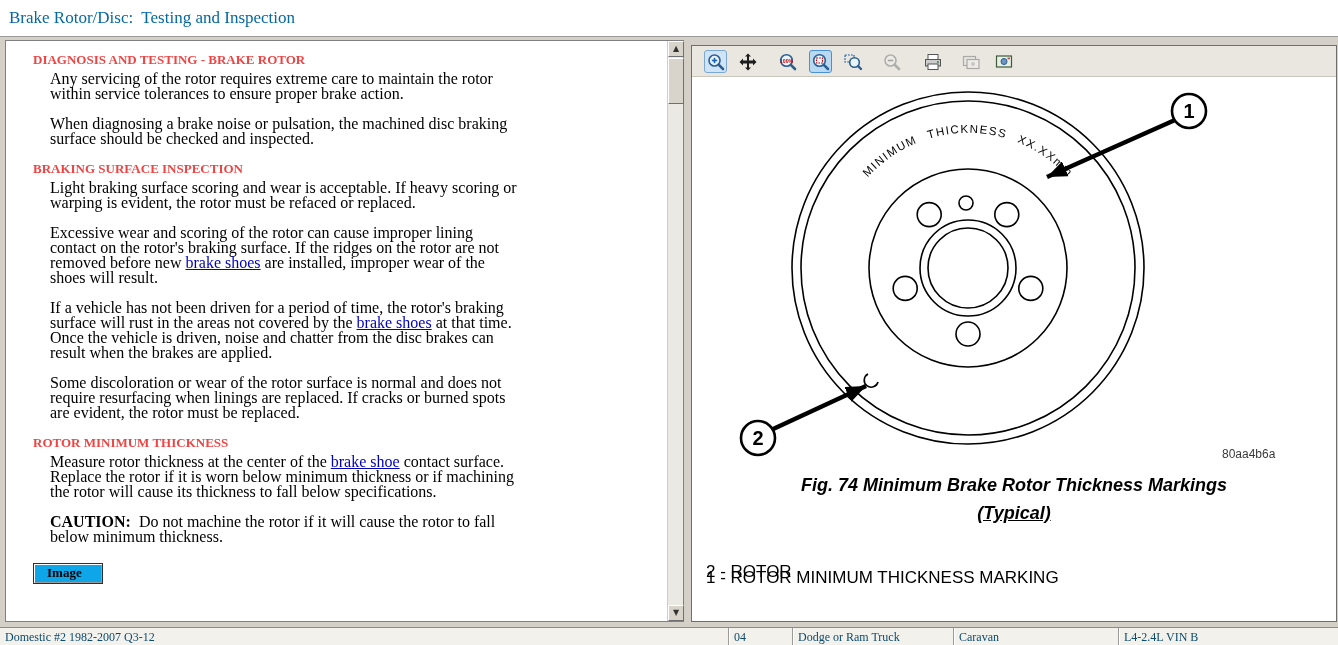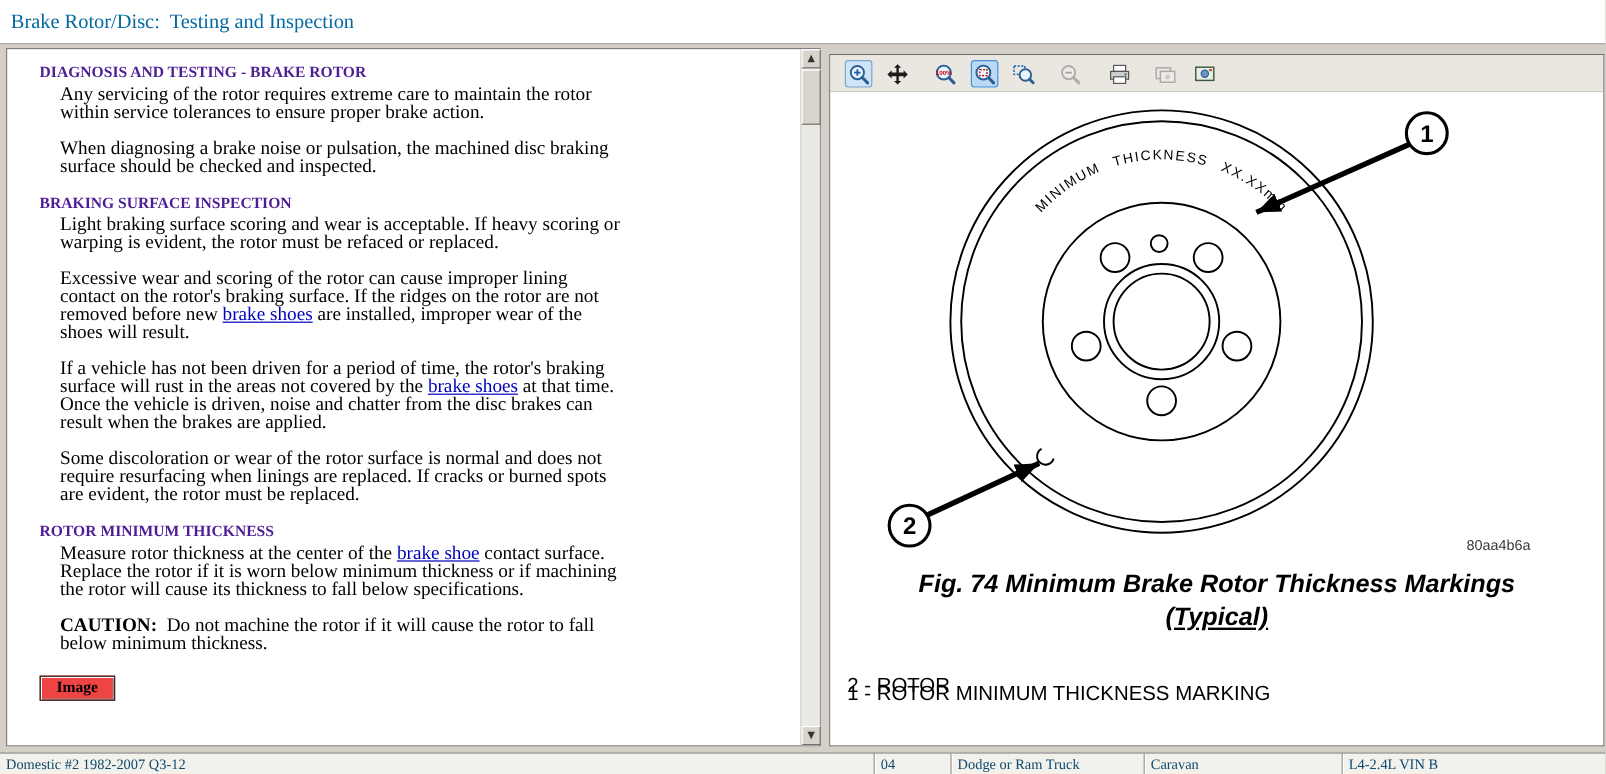--- a/index.html
+++ b/index.html
@@ -10,26 +10,26 @@
   
   .header { position:absolute; top:0; left:0; right:0; height:37px; background:#ffffff;
             border-bottom:1px solid #9a9a9a; }
   .header-title { position:absolute; left:9px; top:8px; font-size:17px; color:#0369a1; white-space:pre; }
 
   
   .doc-panel { position:absolute; left:5px; top:40px; width:679px; height:582px;
                background:#ffffff; border:1px solid #808080; }
   .doc-content { position:absolute; left:0; top:0; right:17px; bottom:0; overflow:hidden;
                  padding:11px 0 0 27px; }
-  .sec-heading { font-weight:bold; font-size:13px; color:#4c1d95; margin:0 0 3px 0; }
+  .sec-heading { font-weight:bold; font-size:13px; color:#ef4444; margin:0 0 3px 0; }
   .para { font-size:16px; line-height:15px; color:#000; margin:0 0 15px 17px; width:468px; }
   .para a.link { color:#0000bf; text-decoration:underline; cursor:pointer; }
-  .image-button { display:inline-block; margin:4px 0 0 0px; padding:1px 13px 2px 13px;
+  .image-button { display:inline-block; margin:4px 0 0 0px; padding:1px 20px 2px 13px;
                   font-family:"Liberation Serif", serif; font-size:13px; font-weight:bold;
-                  background:#ef4444; border:1px solid #2e2e2e;
+                  background:#0ea5e9; border:1px solid #2e2e2e;
                   box-shadow: inset 1px 1px 0 #ffffff, inset -1px -1px 0 #9a9a9a; cursor:pointer; }
 
   
   .scrollbar { position:absolute; top:0; right:0; width:16px; height:100%;
                background:#ebe9e4; border-left:1px solid #cfcdc5; }
   .sb-btn { position:absolute; left:0; width:16px; height:16px; background:#d8d4cb;
             border:1px solid; border-color:#ffffff #6f6f6f #6f6f6f #ffffff;
             font-size:8px; line-height:14px; text-align:center; color:#333; cursor:pointer;
             font-family:"DejaVu Sans", sans-serif; }
   .sb-up { top:0; } .sb-down { bottom:0; }
@@ -44,21 +44,21 @@
   .tb-btn { position:absolute; top:4px; width:23px; height:23px; display:flex;
             align-items:center; justify-content:center; cursor:pointer; border:1px solid transparent; }
   .tb-btn.hl  { background:#cfe4f7; border:1px solid #7aa7d4; border-radius:3px; }
   .tb-btn.sel { background:#b9d8f2; border:1px solid #4a90d9; border-radius:3px; }
   .tb-btn.disabled { opacity:0.42; filter:grayscale(1); cursor:default; }
 
   .canvas { position:absolute; top:31px; left:0; right:0; bottom:0; background:#ffffff; }
   svg.rotor { position:absolute; top:0; left:0; }
   .fig-caption { position:absolute; top:398px; left:0; width:100%; text-align:center;
                  font-family:"Liberation Sans", sans-serif; font-weight:bold; font-style:italic;
-                 font-size:21px; color:#000; }
+                 font-size:18px; color:#000; }
   .fig-caption2 { top:426px;text-decoration:underline; }
   .legend { position:absolute; left:14px; font-family:"Liberation Sans", sans-serif;
             font-size:17px; color:#000; }
   .legend1 { top:463px;margin-top:28px; } .legend2 { top:485px; }
 
   
   .statusbar { position:absolute; left:0; right:0; bottom:0; height:18px; background:#f2f1ec;
                border-top:1px solid #8a8a8a; font-size:12px; color:#0c4a6e; }
   .status-cell { position:absolute; top:0; height:18px; padding:2px 0 0 5px; overflow:hidden;
                  border-left:1px solid #9a9a9a; box-shadow: inset 1px 0 0 #ffffff; }

